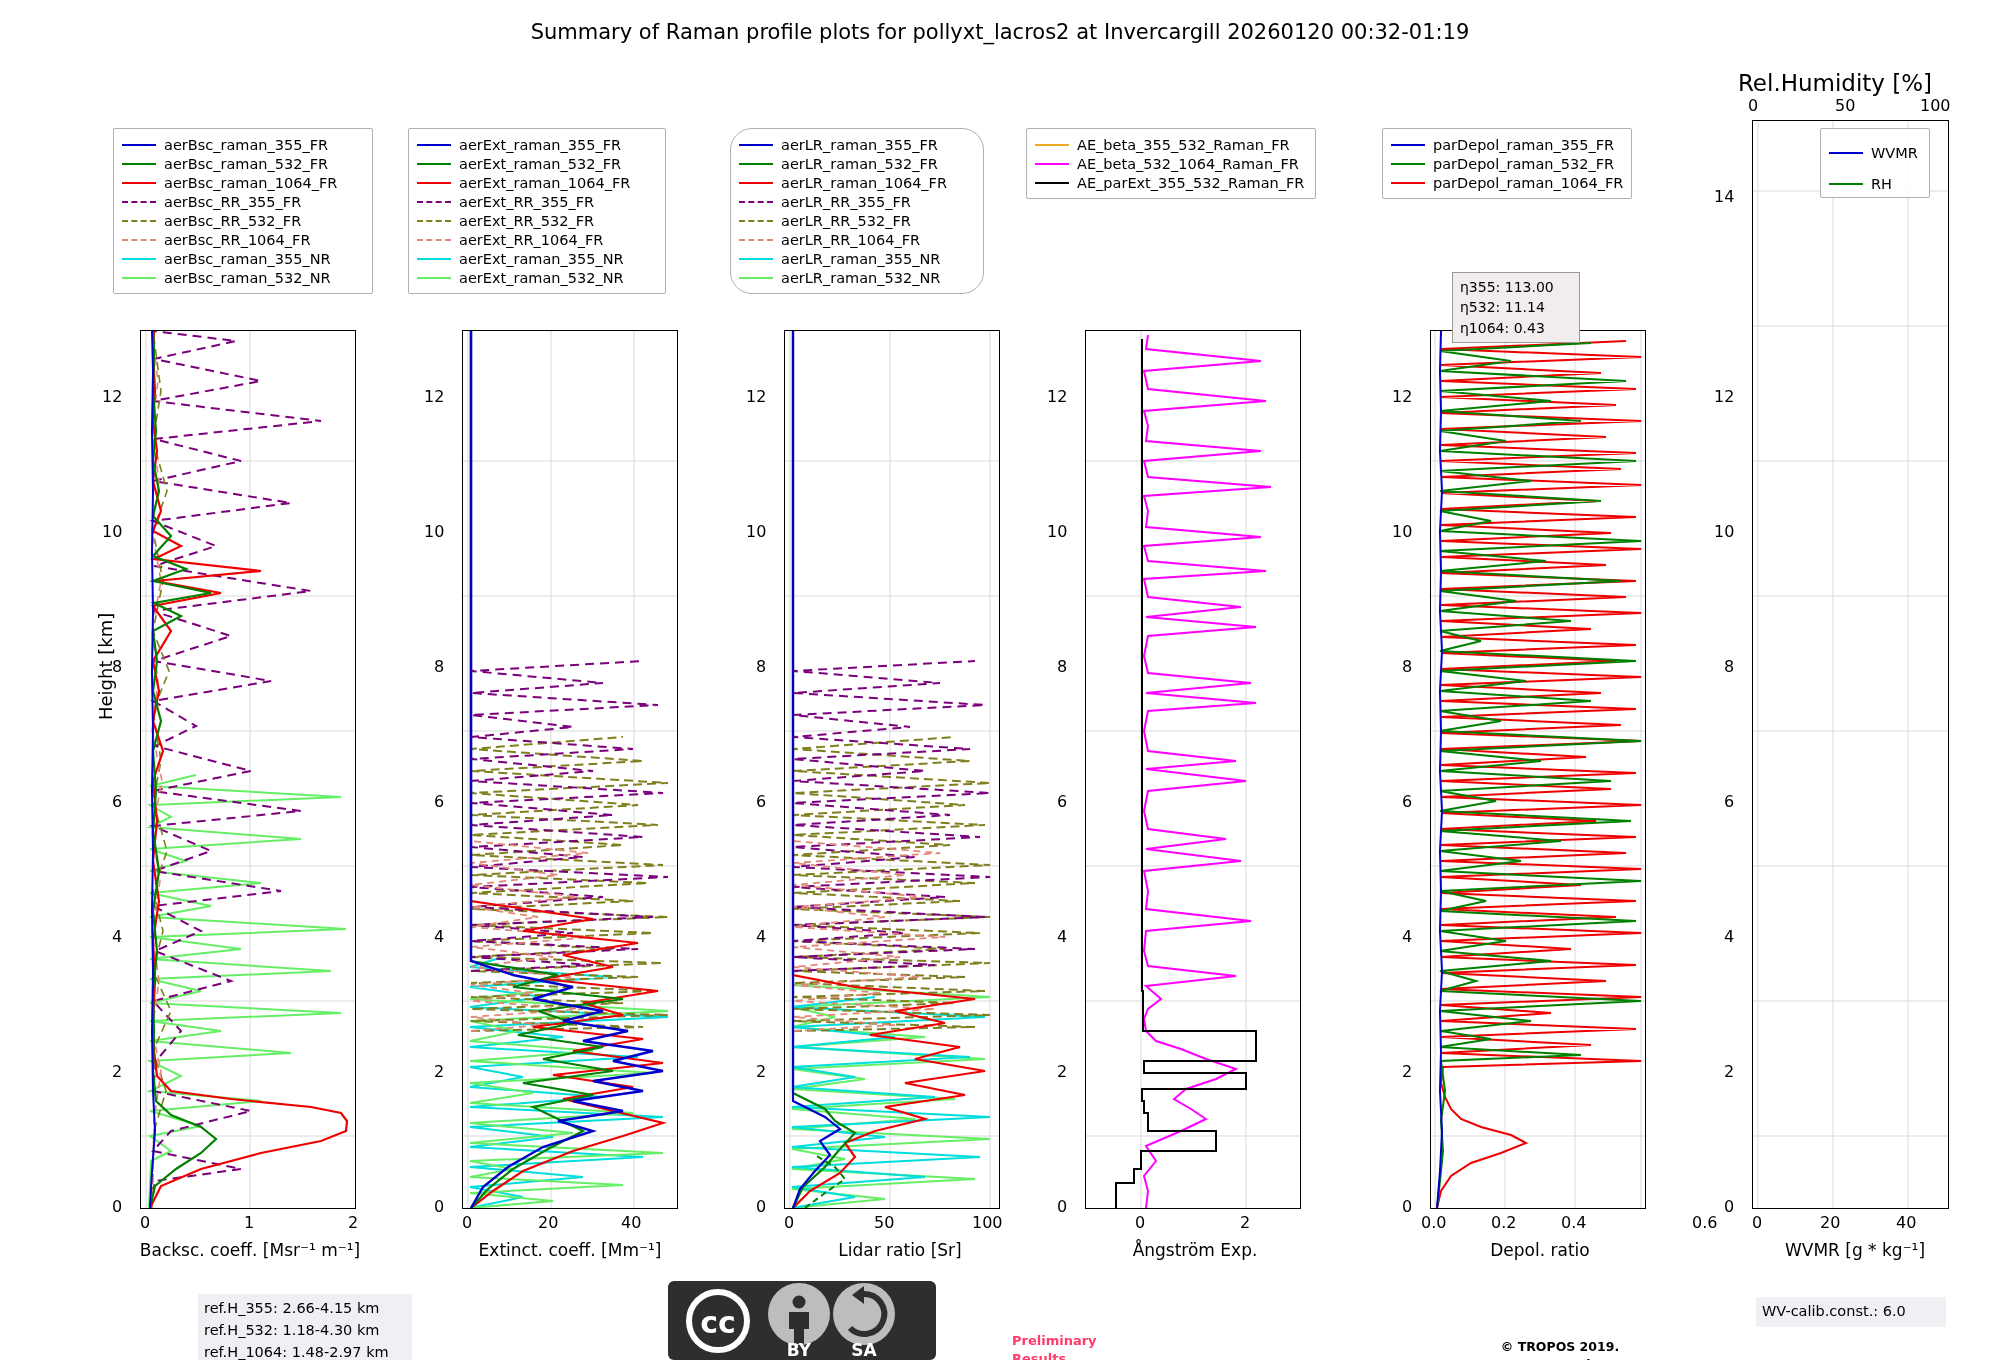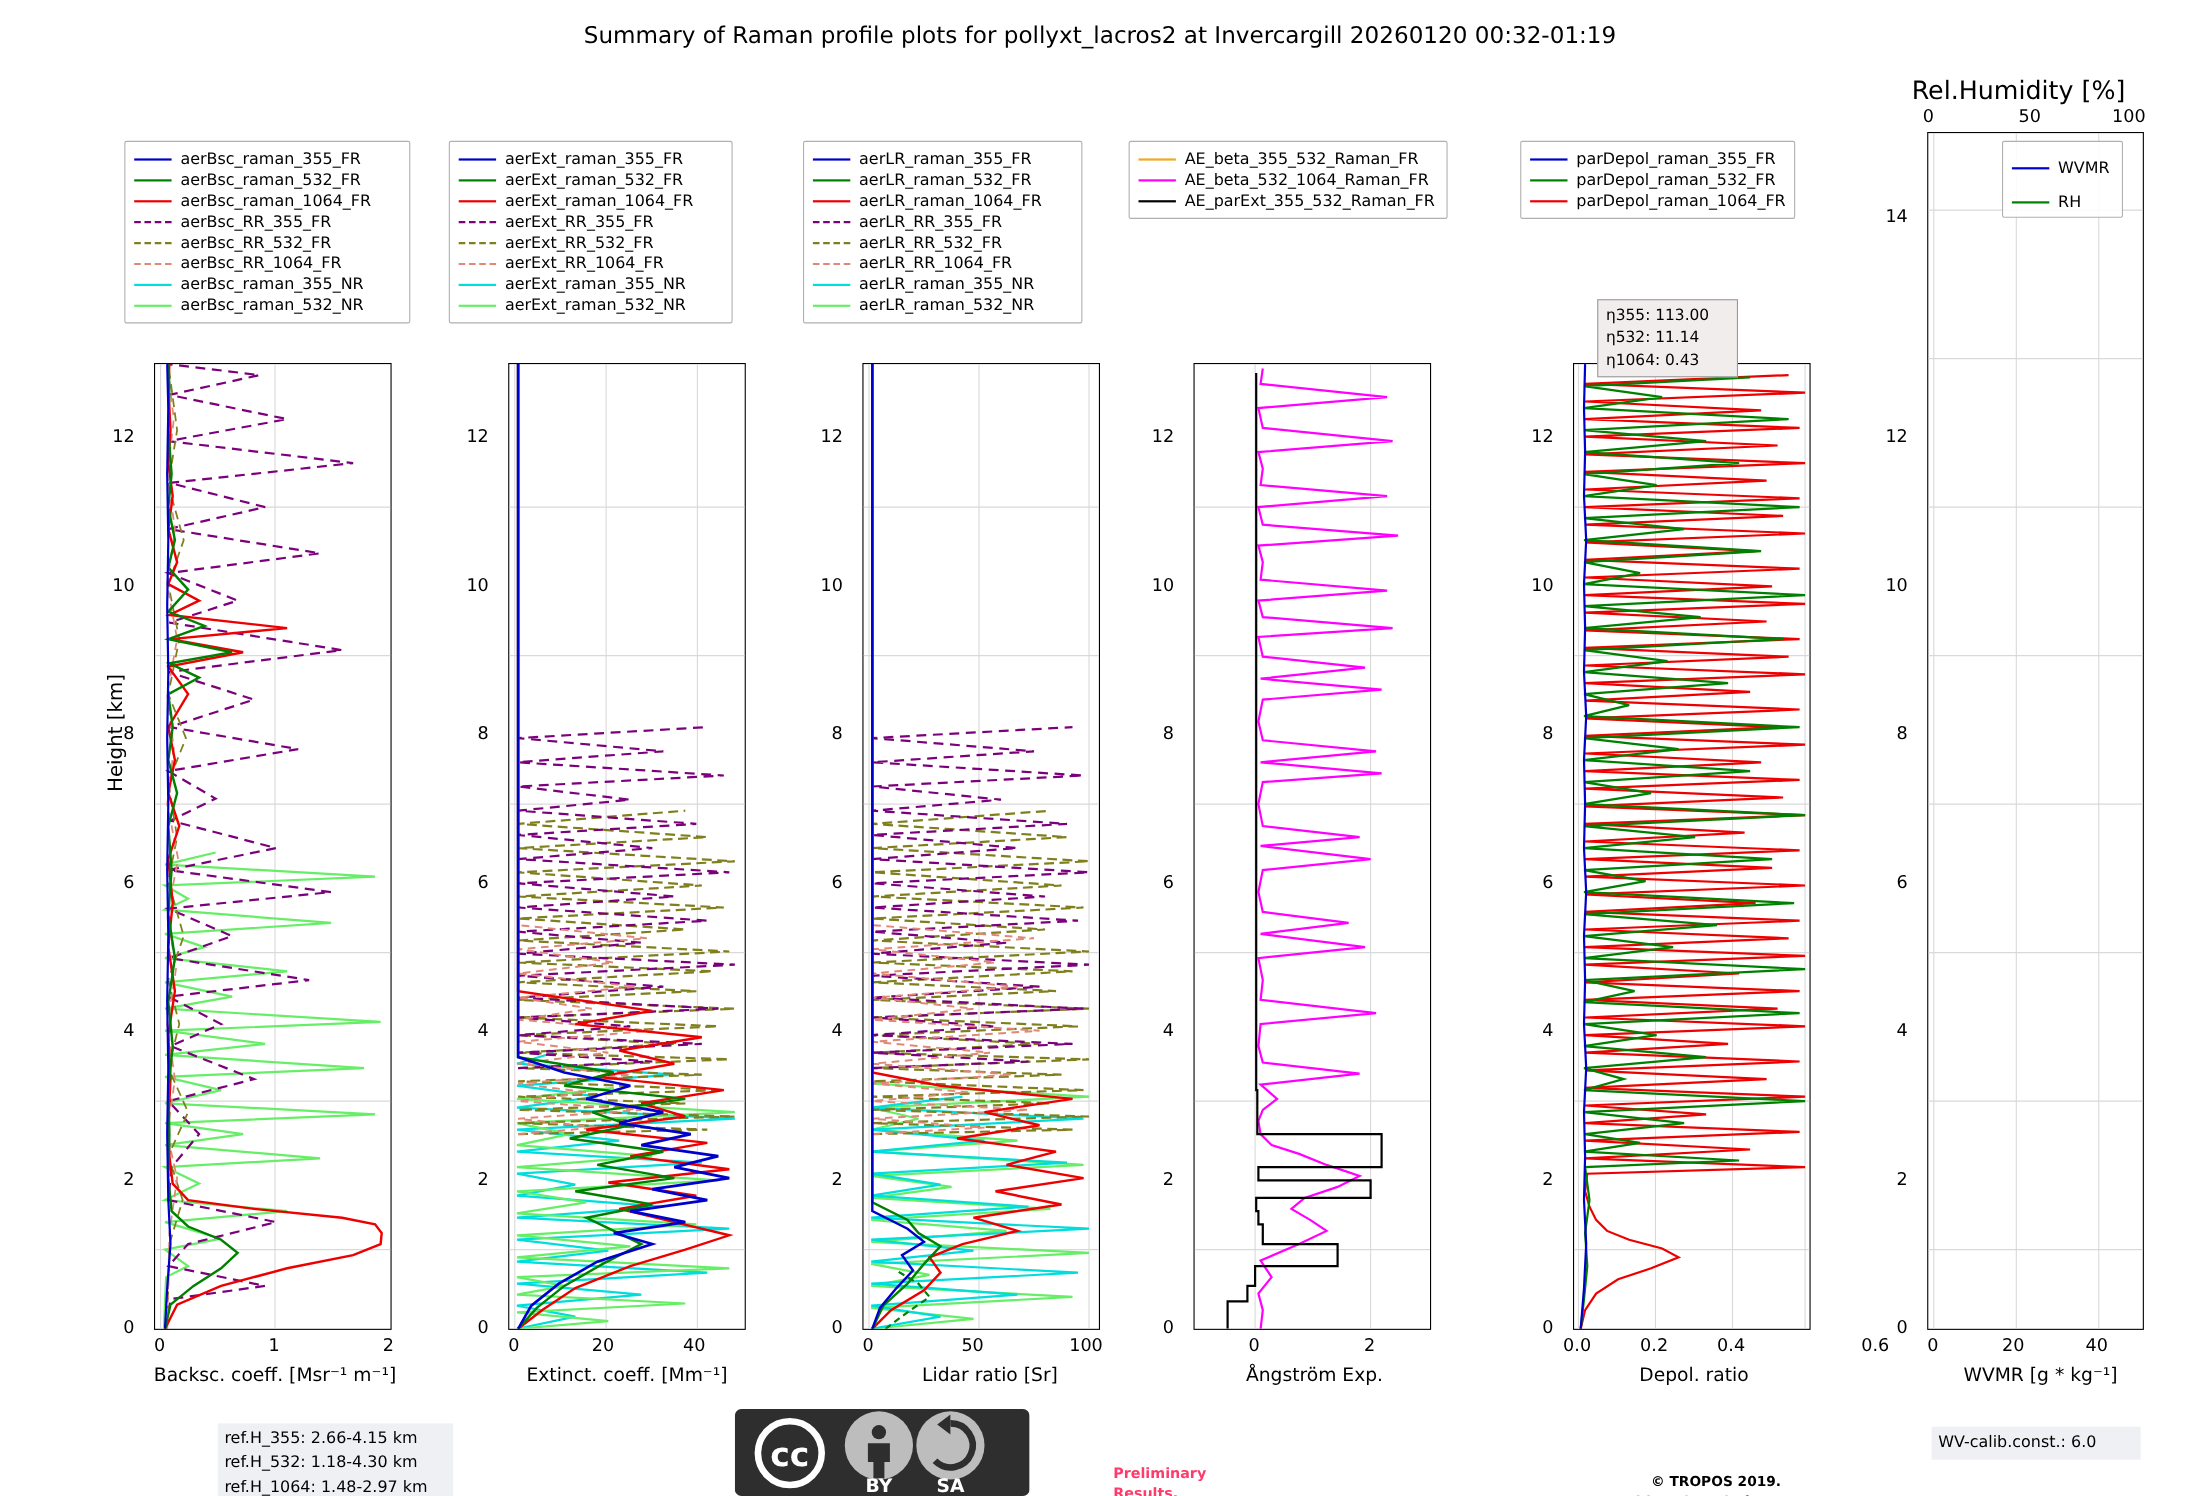--- a/index.html
+++ b/index.html
@@ -270,21 +270,21 @@
         <path d="M30,900 L45,880"></path>
       </g>
       <g stroke="#008000" stroke-width="2" fill="none" stroke-dasharray="6 4">
         <path d="M20,877 L40,862 L60,848 L50,836 L30,824"></path>
       </g>
       <g stroke="#0000cc" stroke-width="2.2" fill="none">
         <path d="M8,877 L15,858 L30,840 L45,824 L35,810 L55,798 L40,786 L8,770 L8,450 L8,0"></path>
       </g>
     </svg>
   </div>
-  <div class="legend" style="left:730px;top:128px;width:254px;">
+  <div class="legend" style="left:730px;top:128px;width:254px;border-radius:22px;">
     <div class="legrow">
         <span class="swatch" style="border-top-color:#0000cc;"></span>
         <span>aerLR_raman_355_FR</span>
       </div>
     <div class="legrow">
         <span class="swatch" style="border-top-color:#008000;"></span>
         <span>aerLR_raman_532_FR</span>
       </div>
     <div class="legrow">
         <span class="swatch" style="border-top-color:#ee0000;"></span>

